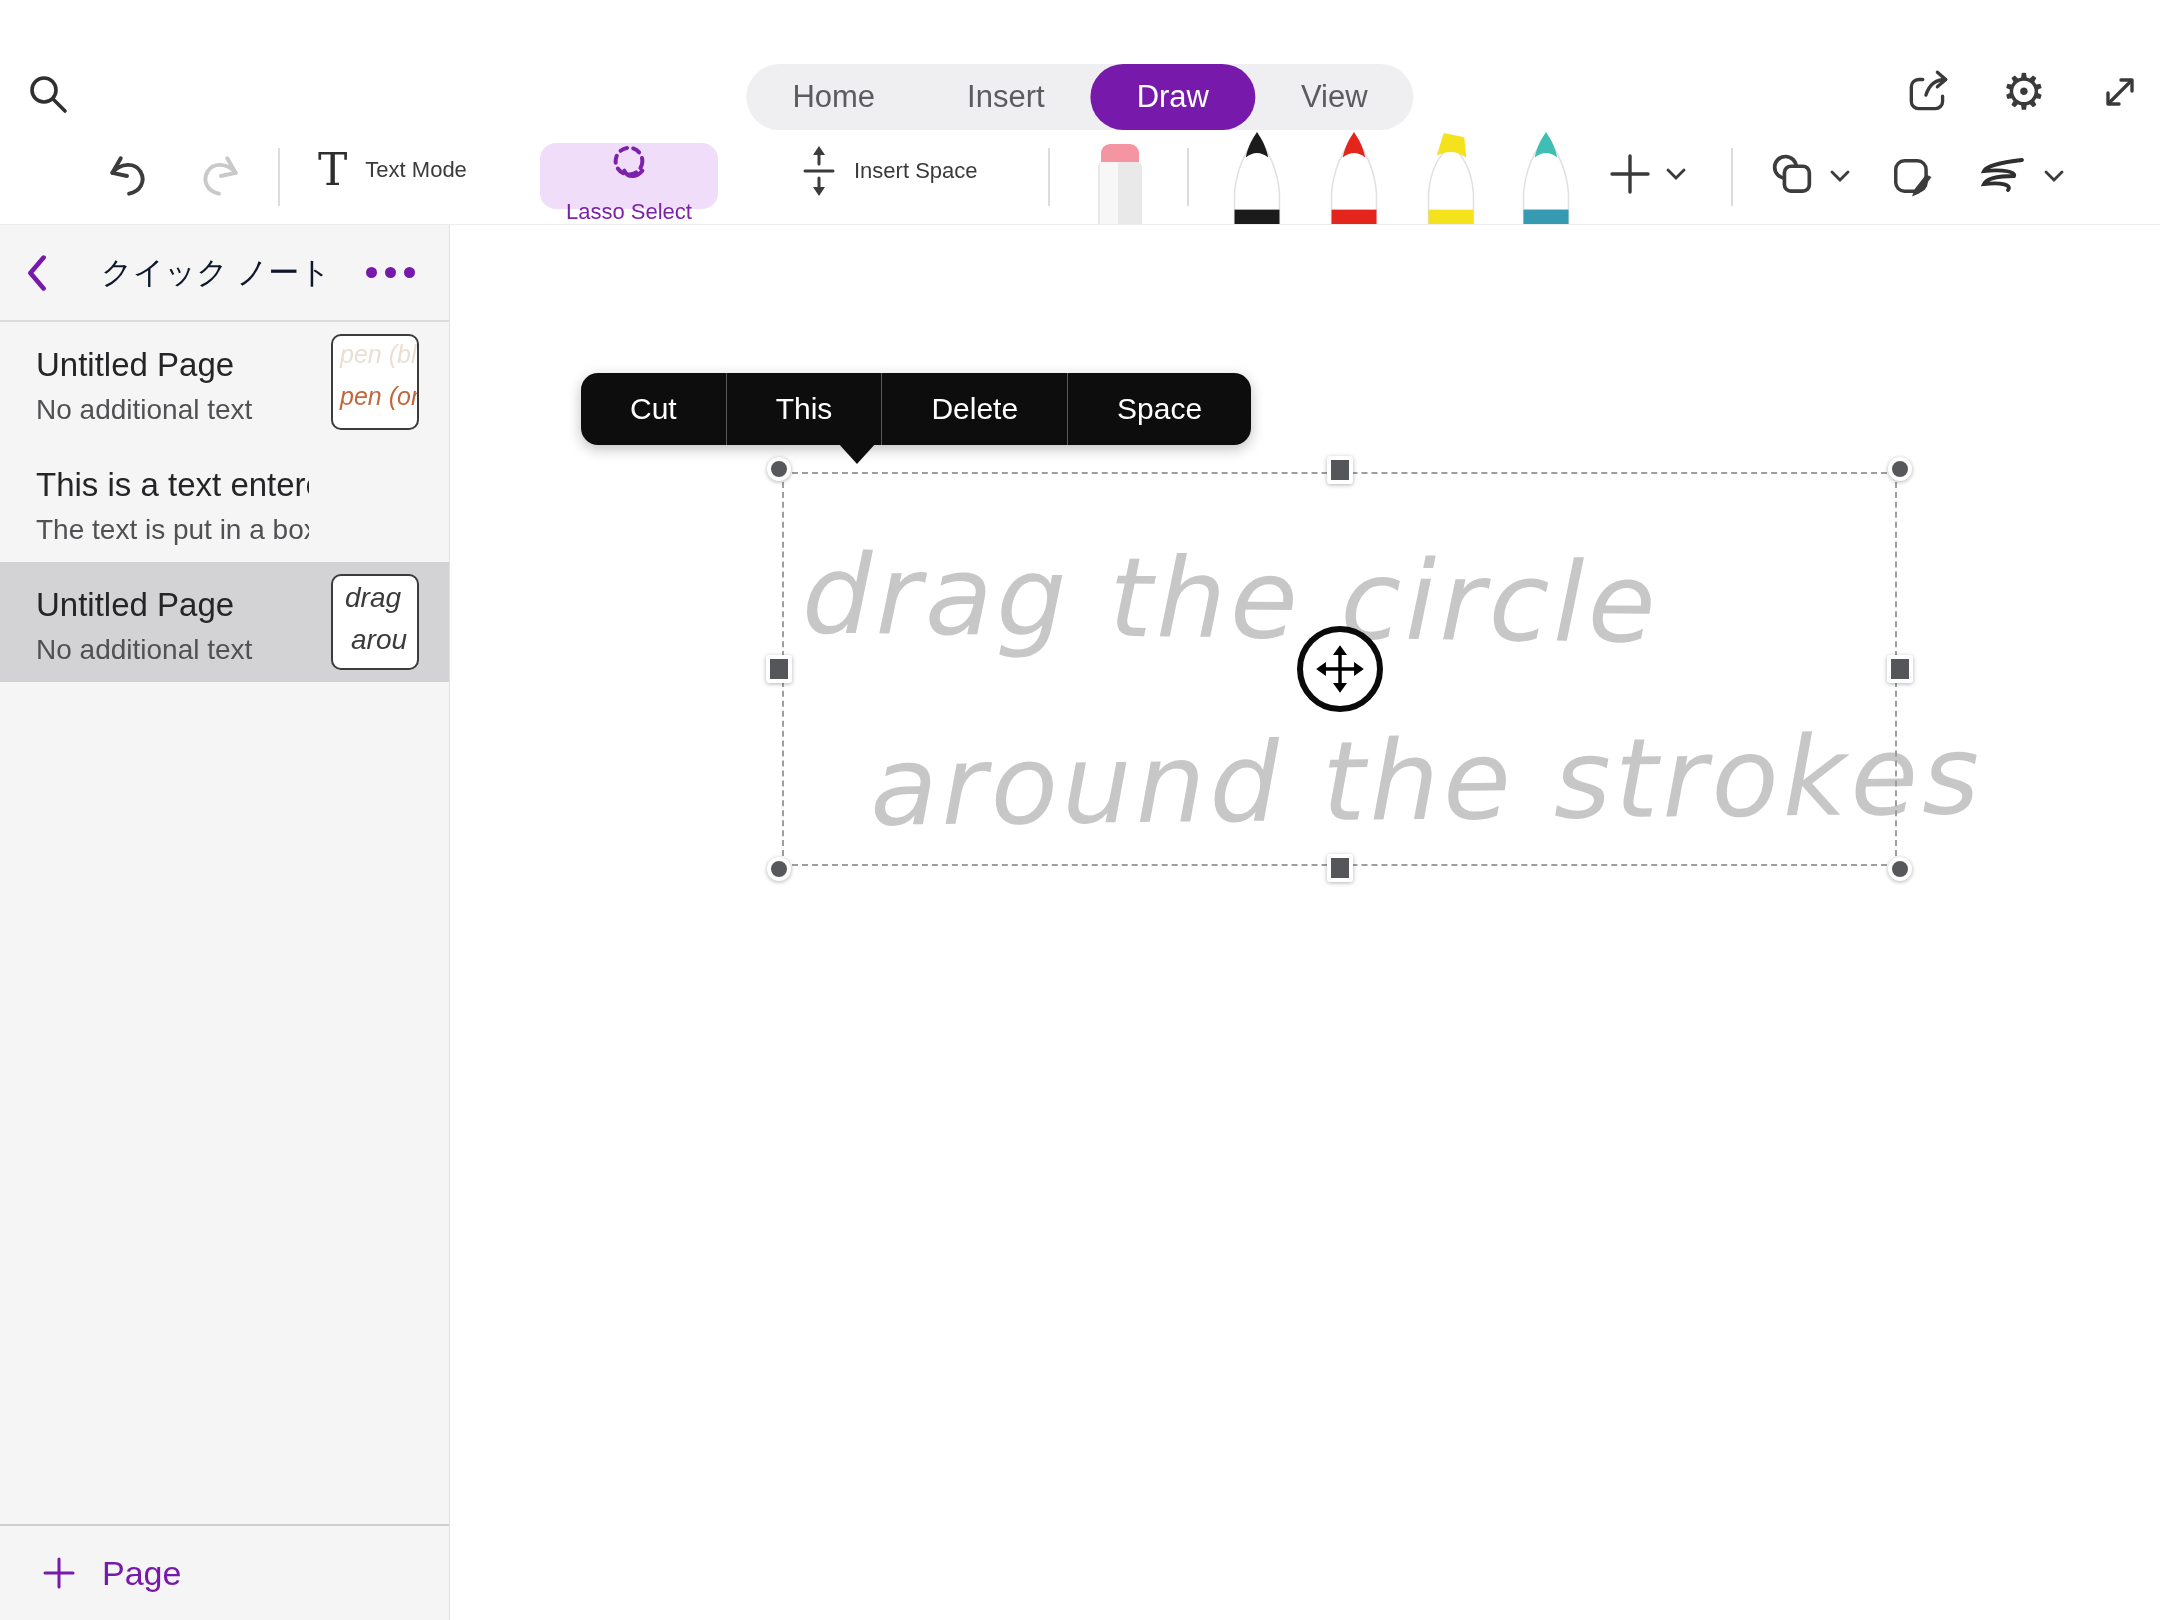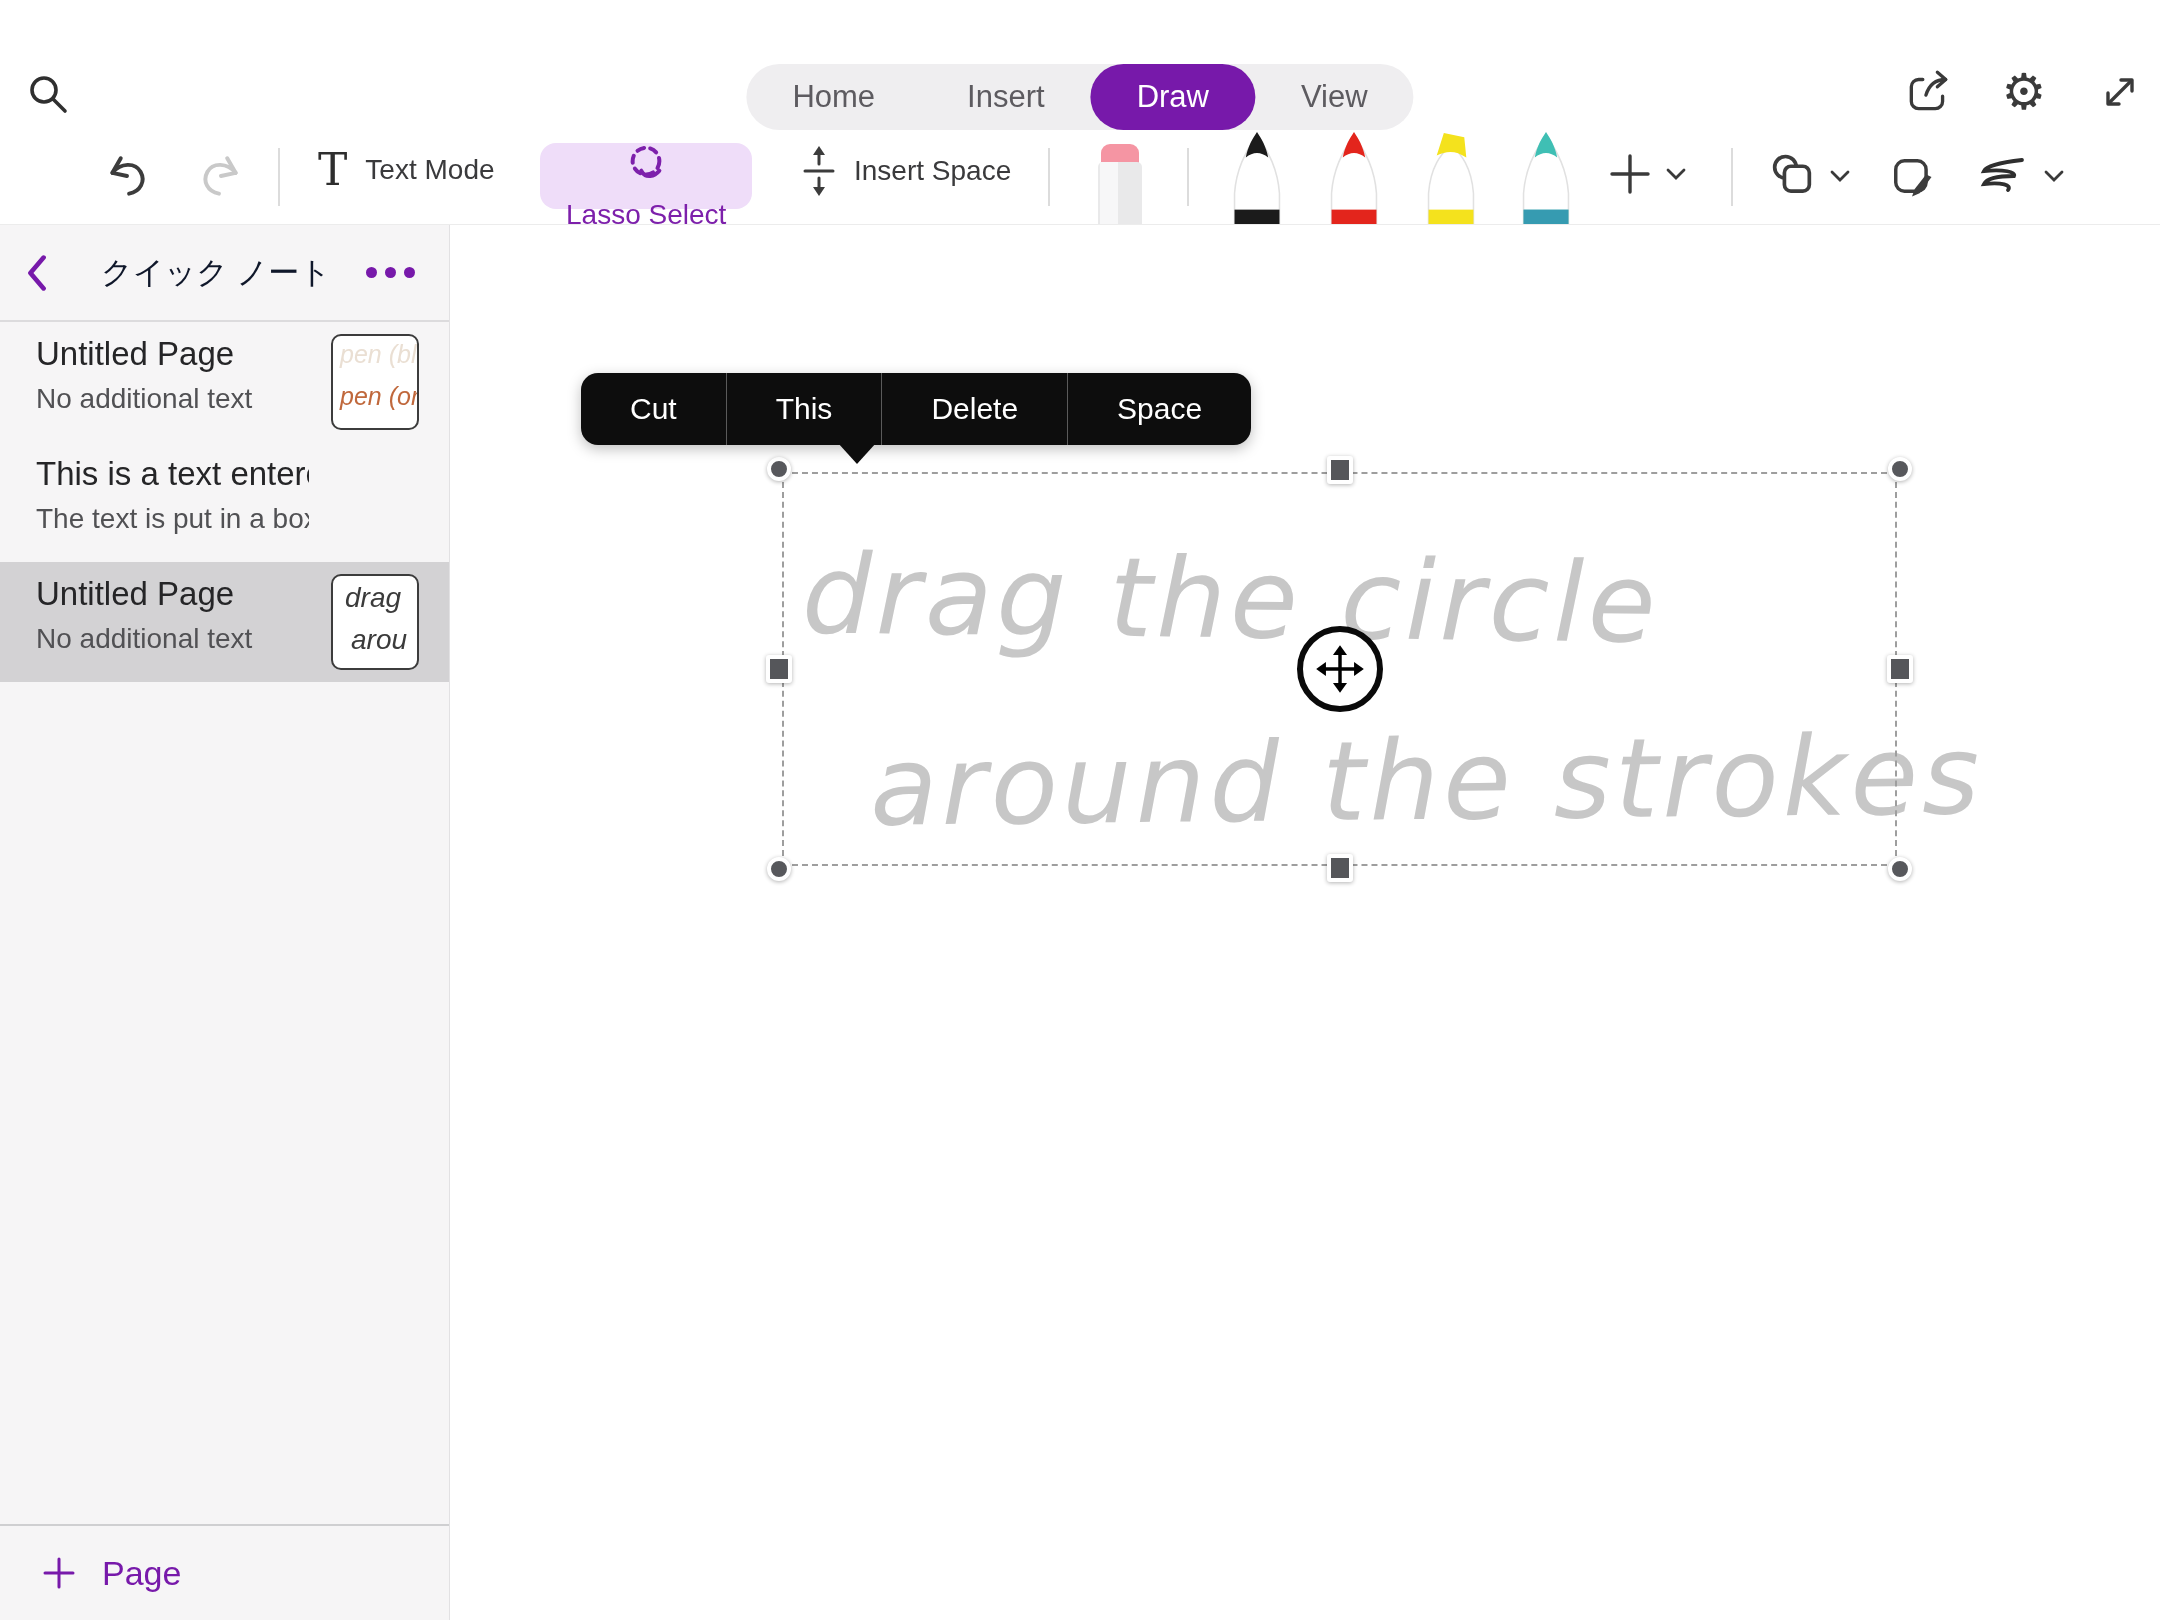--- a/index.html
+++ b/index.html
@@ -20,21 +20,21 @@
   .gear-glyph { font-size:50px; color:#3a3a3a; line-height:1; }
 
   
   .ribbon { position:relative; height:95px; background:#fff; border-bottom:1px solid #ececec; overflow:hidden; }
   .rb { position:absolute; display:flex; align-items:center; cursor:pointer; }
   .rb-icon { display:flex; align-items:center; justify-content:center; }
   .divider { position:absolute; top:18px; width:2px; height:58px; background:#dcdcdc; }
   .undo-btn { left:102px; top:22px; } .redo-btn { left:196px; top:22px; }
   .textmode-btn { left:318px; top:14px; gap:18px; }
   .t-glyph { font-family:"DejaVu Serif","Liberation Serif",serif; font-size:44px; color:#2e2e2e; }
-  .rb-label { font-size:28px; color:#3a3a3c; white-space:nowrap; }
+  .rb-label { font-size:22px; color:#3a3a3c; white-space:nowrap; }
   .lasso-btn { left:540px; top:13px; height:66px; padding:0 26px; gap:14px;
     background:#efddf9; border-radius:16px;flex-direction:column; }
   .lasso-label { color:#7d20ab; }
   .insertspace-btn { left:800px; top:14px; gap:16px; }
   .eraser-btn { left:1088px; bottom:-4px; }
   .pen { position:absolute; bottom:-4px; width:66px; cursor:pointer; }
   .pen-black { left:1224px; } .pen-red { left:1321px; }
   .pen-yellow { left:1418px; } .pen-teal { left:1513px; }
   .plus-btn { left:1608px; top:22px; gap:14px; }
   .shapes-btn { left:1766px; top:20px; gap:12px; }
@@ -42,21 +42,21 @@
   .squiggle-btn { left:1972px; top:24px; gap:14px; }
 
   
   .main { position:absolute; top:225px; left:0; right:0; bottom:0; display:flex; }
   .sidebar { position:relative; width:450px; background:#f6f5f6; border-right:1px solid #e2e1e3; }
   .sb-header { height:97px; display:flex; align-items:center; padding:0 34px 0 26px; border-bottom:2px solid #dcdbdd; }
   .back-btn { width:40px; height:44px; display:flex; align-items:center; cursor:pointer; }
   .sb-title { flex:1; text-align:center; font-size:31px; color:#0f172a; }
   .more-btn { display:flex; gap:8px; cursor:pointer; padding:10px 0; }
   .more-btn i { width:11px; height:11px; border-radius:50%; background:#7719aa; }
-  .page-item { position:relative; height:120px; padding:13px 140px 0 36px; cursor:pointer; }
+  .page-item { position:relative; height:120px; padding:24px 140px 0 36px; cursor:pointer; }
   .page-item.selected { background:#d3d2d4; }
   .pi-title { font-size:33px; color:#252527; white-space:nowrap; overflow:hidden; }
   .pi-sub { margin-top:10px; font-size:28px; color:#515154; white-space:nowrap; overflow:hidden; }
   .thumb { position:absolute; right:30px; top:12px; width:88px; height:96px; background:#fff;
     border:2px solid #3c3c3c; border-radius:10px; overflow:hidden; }
   .thumb span { position:absolute; font-style:italic; font-size:25px; white-space:nowrap; }
   .th-l1 { left:7px; top:4px; } .th-l2 { left:7px; top:46px; }
   .sb-footer { position:absolute; left:0; right:0; bottom:0; height:96px; border-top:2px solid #cfcfd1;
     display:flex; align-items:center; gap:26px; padding-left:42px; cursor:pointer; background:#f6f5f6; }
   .sb-footer .plus-label { font-size:34px; color:#7719aa; }

